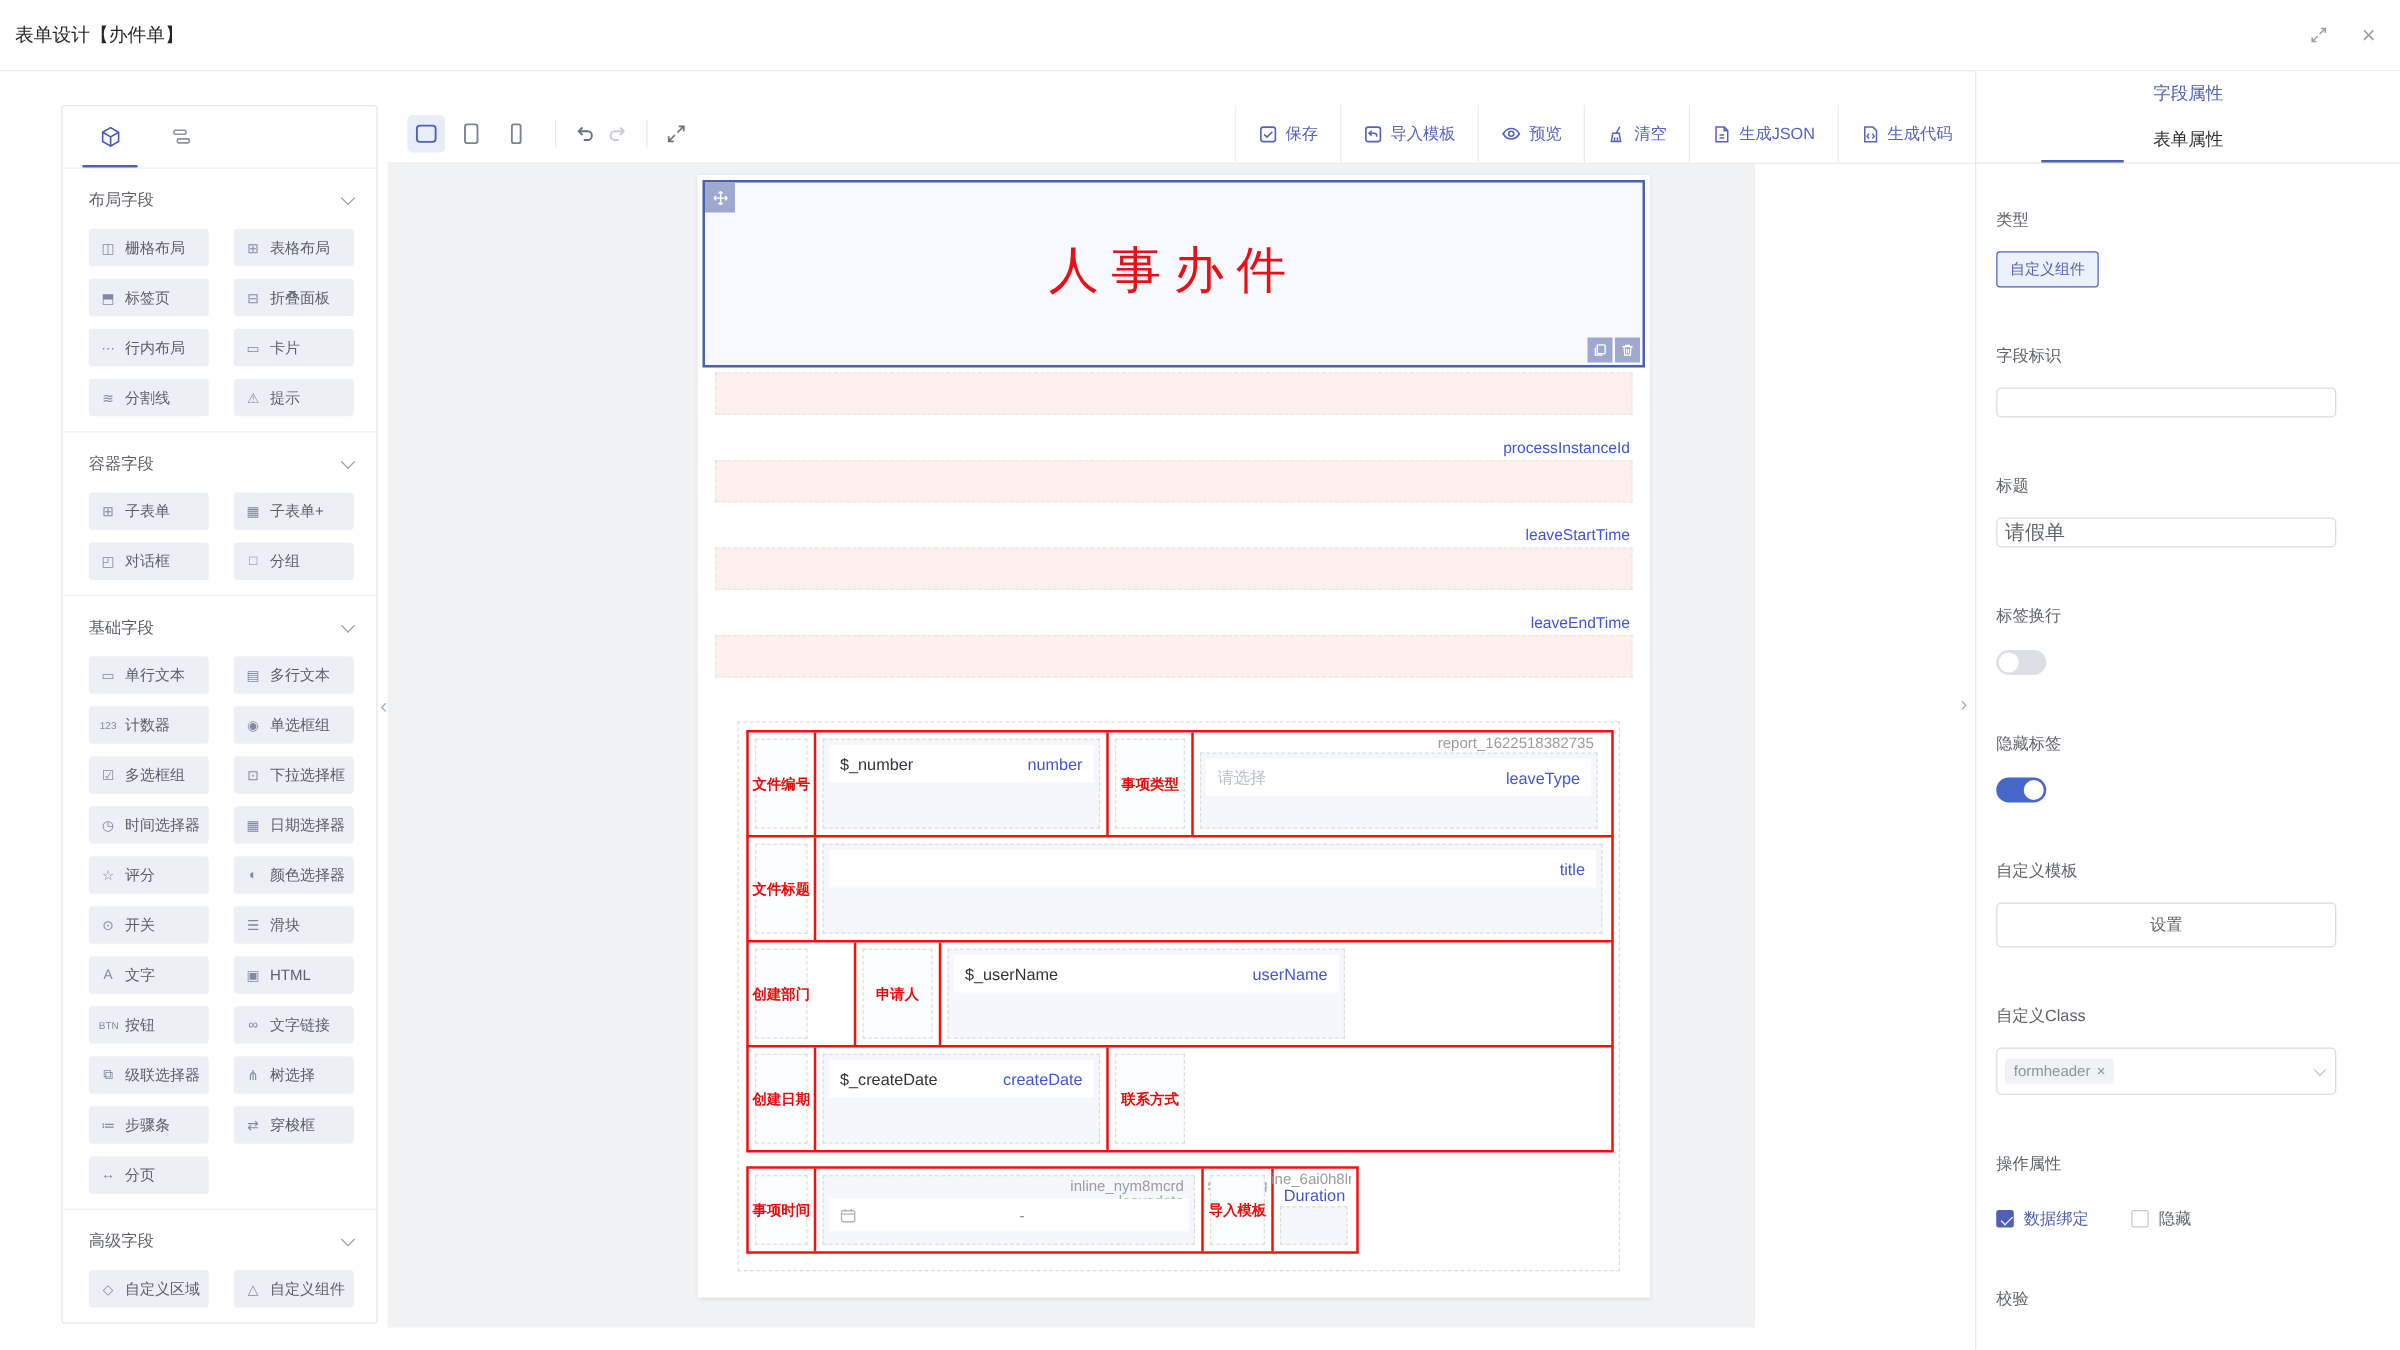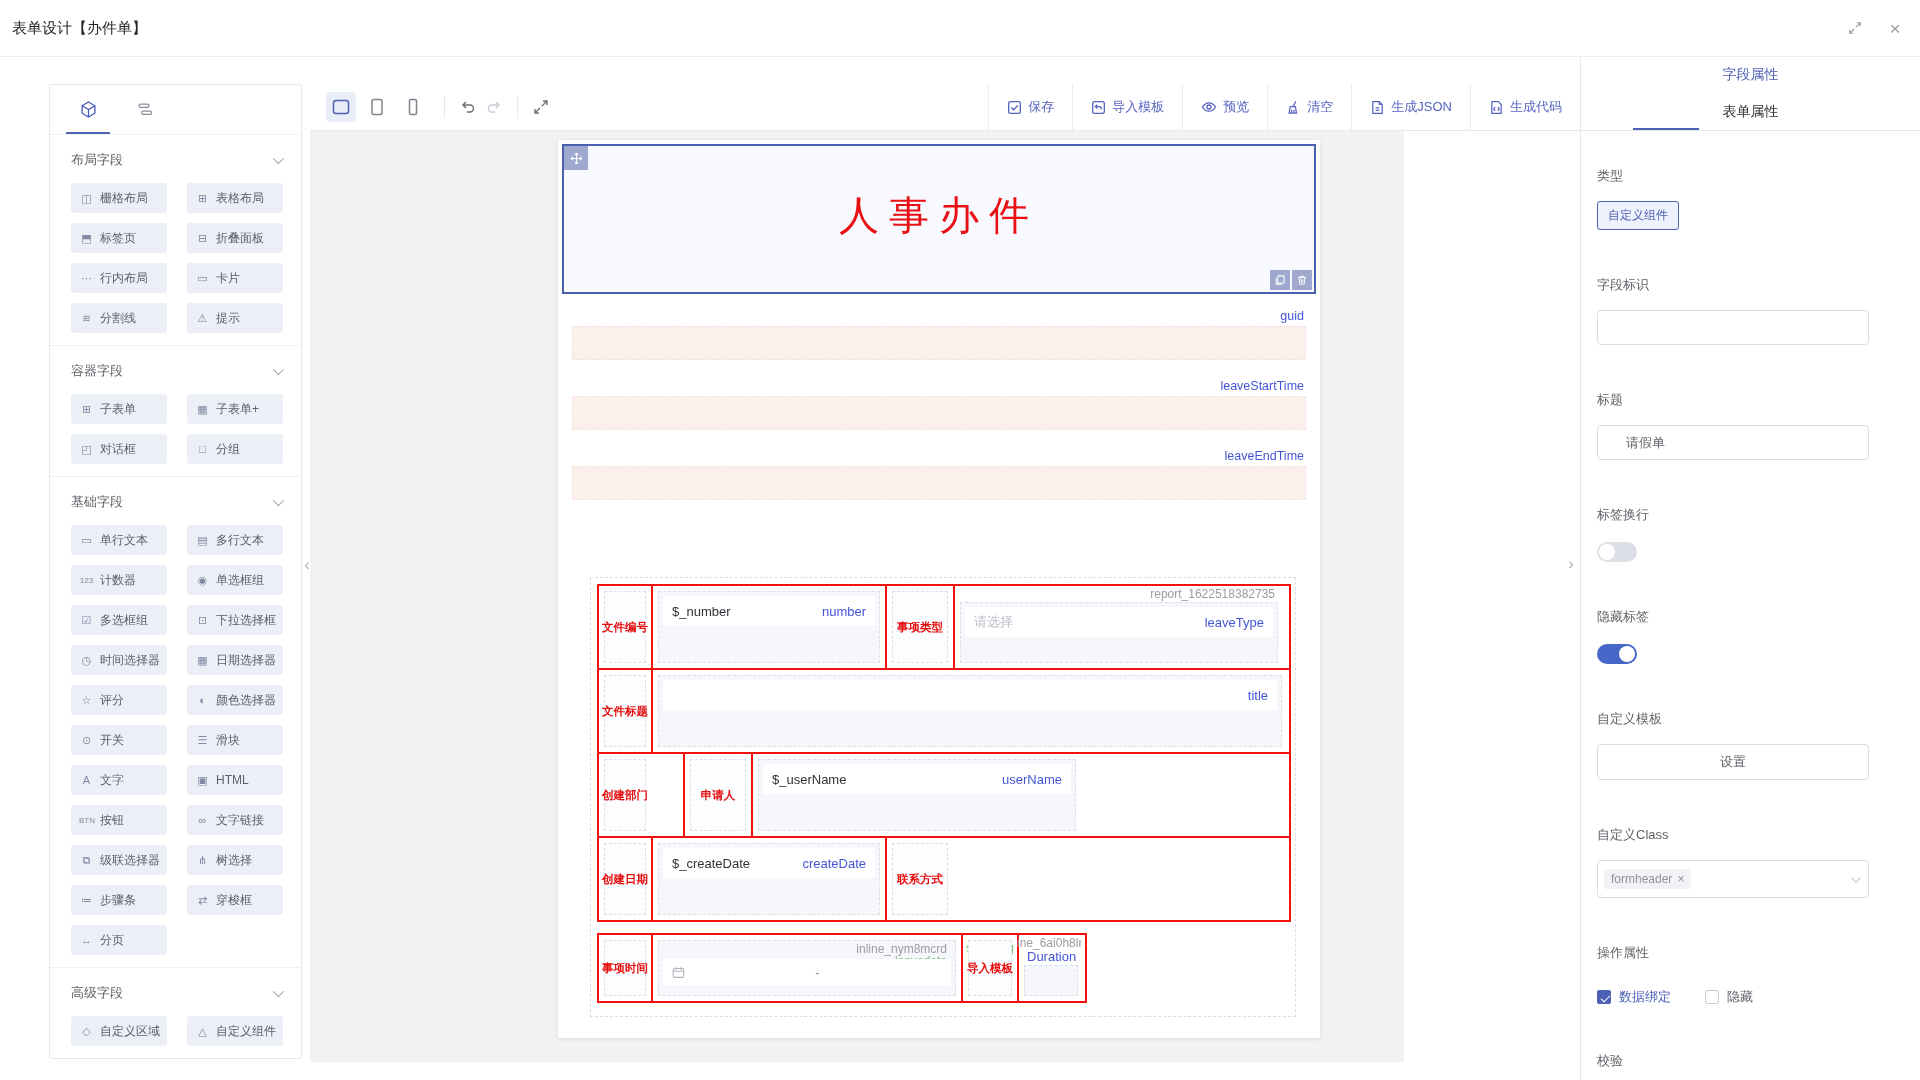--- a/index.html
+++ b/index.html
@@ -80,21 +80,21 @@
   
   .rightpanel{position:absolute;left:1580px;top:57px;width:340px;height:1023px;background:#fff;border-left:1px solid var(--border);}
   .rp-tabs{position:relative;height:74px;border-bottom:1px solid var(--border);display:flex;flex-direction:column;}
   .rp-tab{flex:1;display:flex;align-items:center;justify-content:center;font-size:14px;color:#303133;cursor:pointer;}
   .rp-tab.active{color:var(--accent);}
   .rp-underline{position:absolute;left:25%;bottom:0;transform:translateX(-50%);width:66px;height:2px;background:var(--accent);}
   .rp-content{padding:36px 52px 0 16px;}
   .rp-label{font-size:13px;color:var(--txt);margin-top:46px;}
   .rp-label.first{margin-top:0;}
   .rp-tag{display:inline-block;margin-top:16px;padding:5px 10px;border:1px solid var(--accent);color:var(--accent);background:#edf1fb;border-radius:3px;font-size:12px;cursor:default;}
-  .rp-input{margin-top:16px;width:272px;height:35px;border:1px solid var(--inputborder);border-radius:4px;font-size:13px;color:var(--txt);padding:0 28px;outline:none;background:#fff;}
+  .rp-input{margin-top:16px;width:272px;height:24px;border:1px solid var(--inputborder);border-radius:4px;font-size:16px;color:var(--txt);padding:0 6px;outline:none;background:#fff;}
   .toggle{margin-top:18px;width:40px;height:20px;border-radius:10px;background:#dcdfe6;position:relative;cursor:pointer;}
   .toggle .knob{position:absolute;top:2px;left:2px;width:16px;height:16px;border-radius:50%;background:#fff;}
   .toggle.on{background:#4667c8;}
   .toggle.on .knob{left:auto;right:2px;}
   .rp-button{margin-top:16px;width:272px;height:36px;border:1px solid var(--inputborder);border-radius:4px;background:#fff;font-size:13px;color:var(--txt);display:flex;align-items:center;justify-content:center;cursor:pointer;}
   .rp-select{margin-top:16px;width:272px;height:38px;border:1px solid var(--inputborder);border-radius:4px;display:flex;align-items:center;padding:0 10px 0 6px;cursor:pointer;}
   .class-tag{display:flex;align-items:center;gap:5px;background:#f0f2f5;border-radius:2px;padding:3px 7px;font-size:12px;color:#909399;}
   .class-tag .x{font-size:12px;color:#909399;cursor:pointer;}
   .sel-caret{margin-left:auto;width:7px;height:7px;border-right:1.4px solid #c0c4cc;border-bottom:1.4px solid #c0c4cc;transform:rotate(45deg) translateY(-2px);}
   .cb-row{margin-top:26px;display:flex;align-items:center;gap:34px;}
@@ -429,21 +429,24 @@
             <span class="ba-tile">
               <svg width="12" height="12" viewBox="0 0 16 16" fill="none" stroke="currentColor" stroke-width="1.3">
                   <path d="M2.5 4.5h11M6 4.5V3h4v1.5M4.3 4.5l.7 9h6l.7-9M7 7v4.5M9 7v4.5"></path>
                 </svg>
             </span>
           </div>
         </div>
 
         <div class="hidden-fields" id="hidden-fields">
             <div class="hf-block">
-              <div class="hf-badge">guid</div>
+              <div class="hf-input"></div>
+            </div>
+            <div class="hf-block">
+              <div class="hf-badge">processInstanceId</div>
               <div class="hf-input"></div>
             </div>
             <div class="hf-block">
               <div class="hf-badge">leaveStartTime</div>
               <div class="hf-input"></div>
             </div>
             <div class="hf-block">
               <div class="hf-badge">leaveEndTime</div>
               <div class="hf-input"></div>
             </div>

